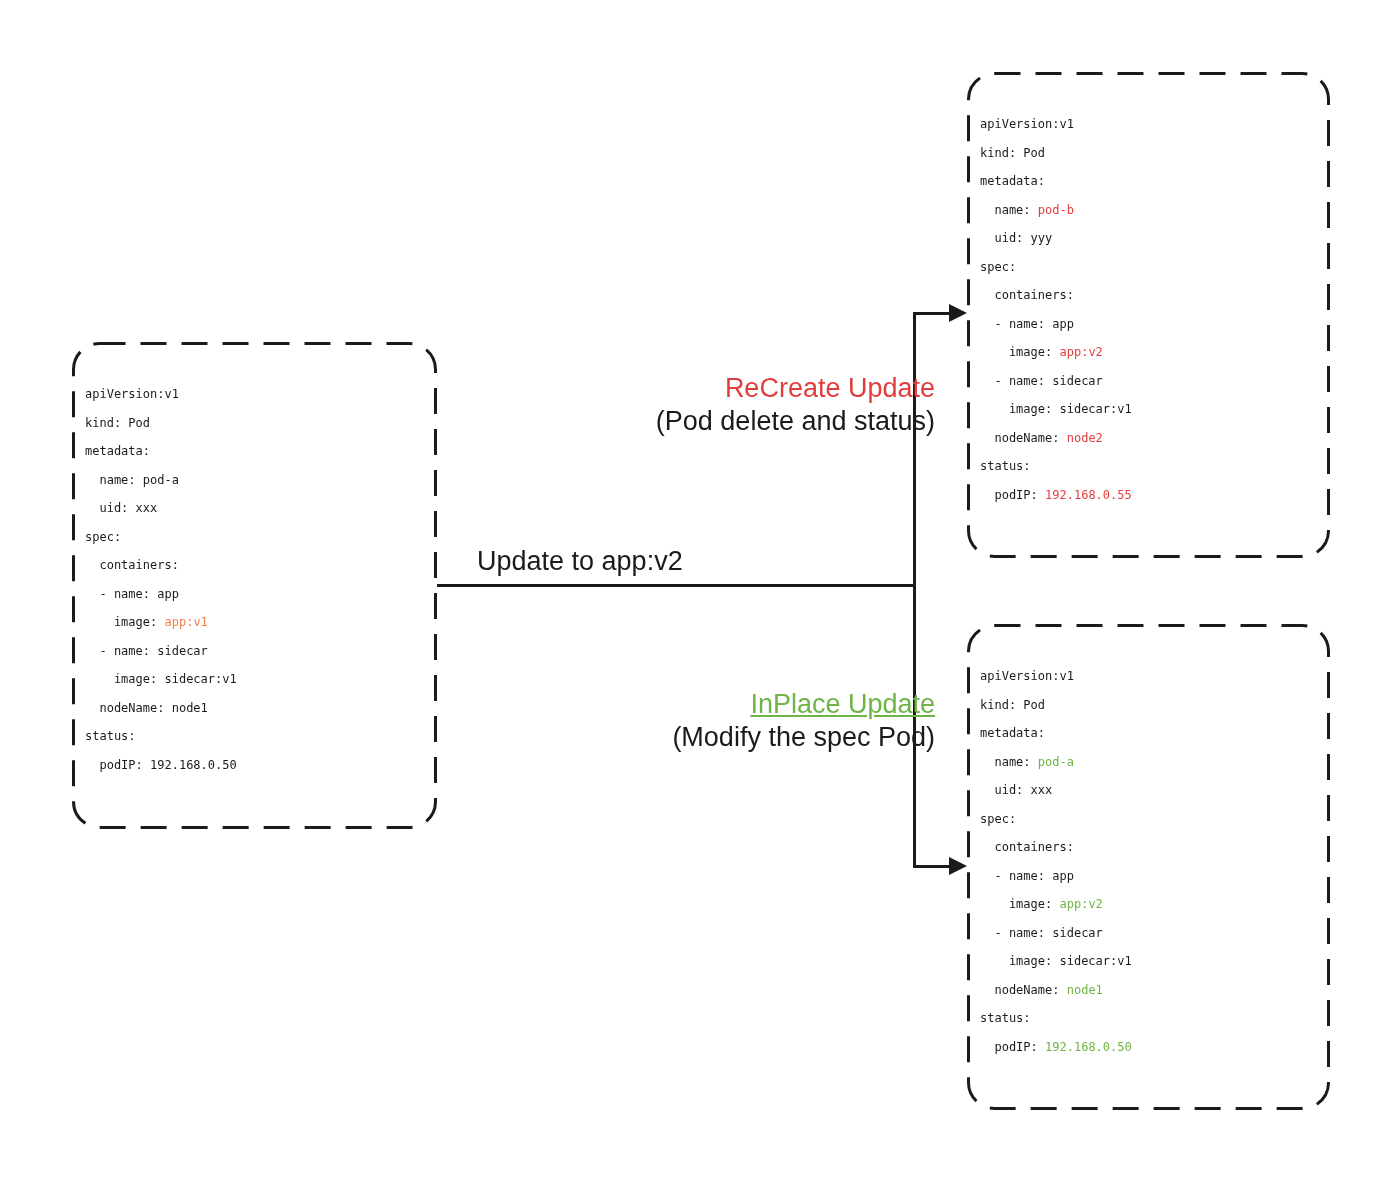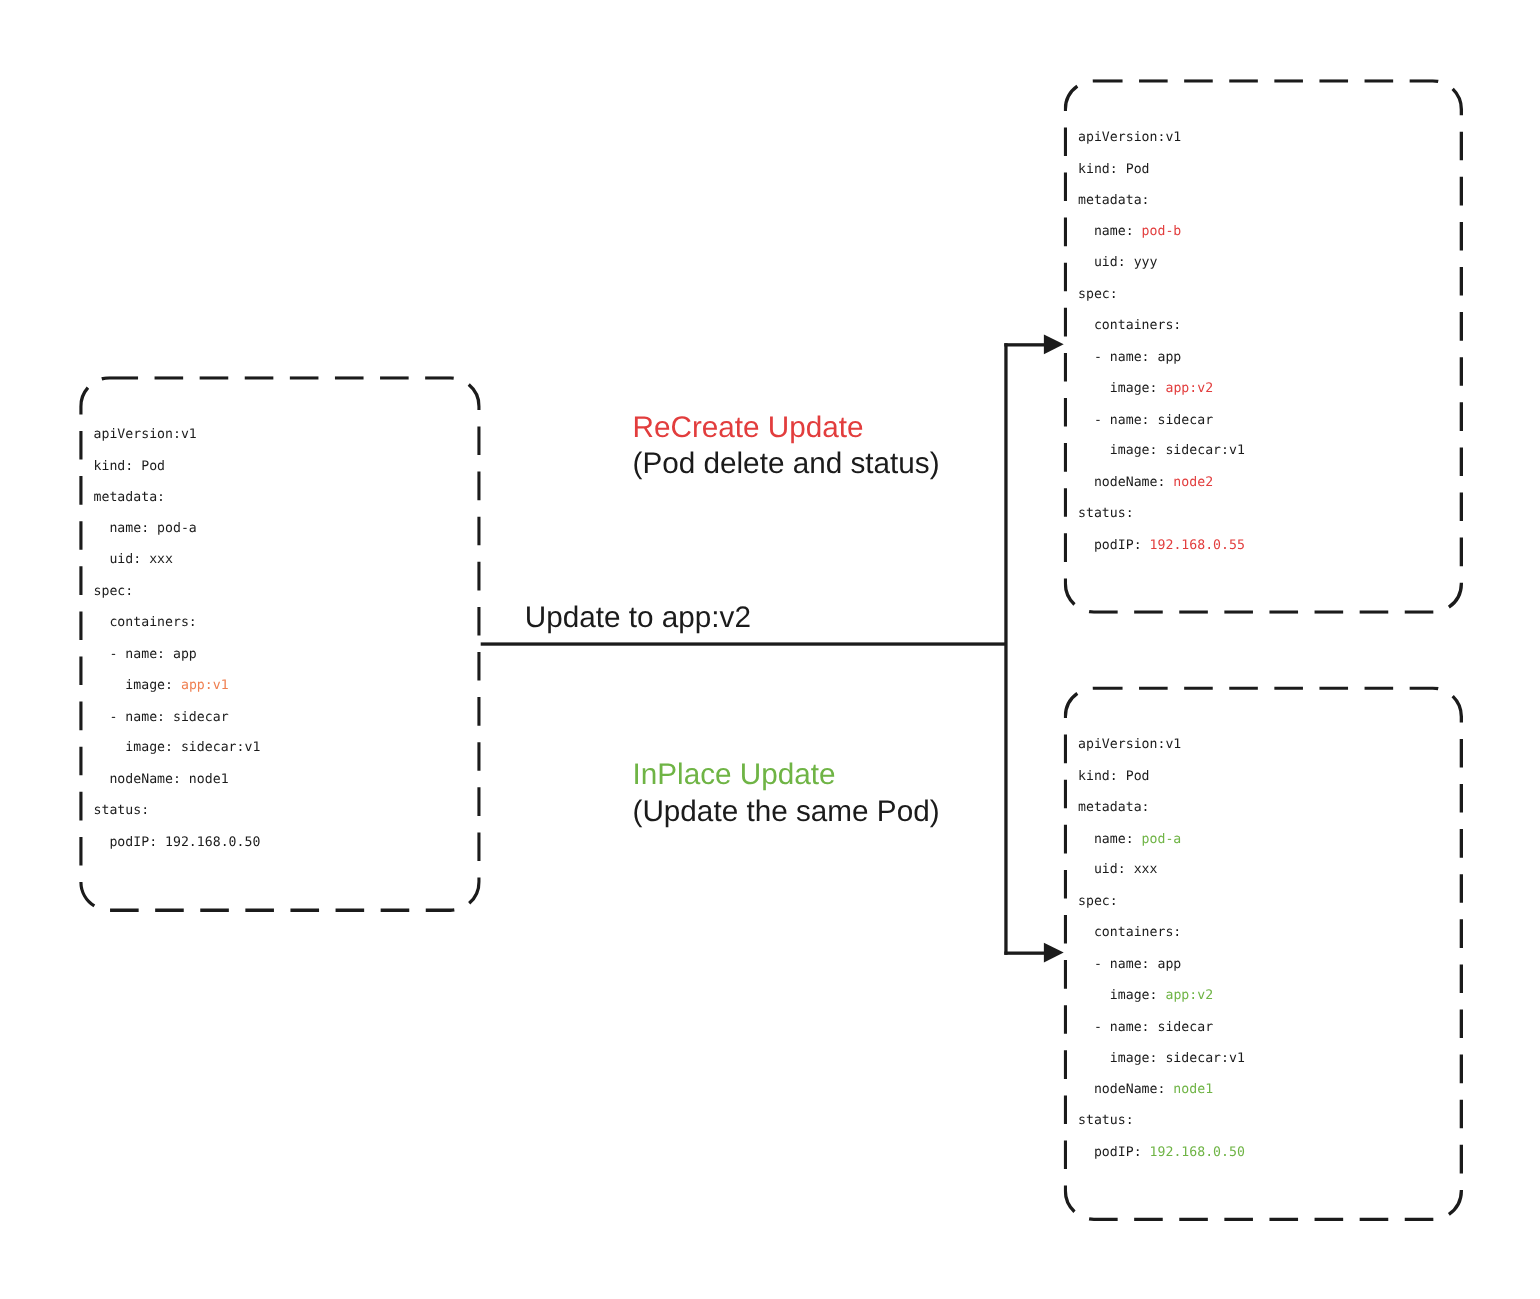--- a/index.html
+++ b/index.html
@@ -55,32 +55,32 @@
     border-left: 18px solid var(--ink, #1b1b1b);
   }
   .arrowhead-top    { left: 949px; top: 304px; }
   .arrowhead-bottom { left: 949px; top: 857px; }
 
   
   .conn-label {
     position: absolute;
     font-size: 27px;
     line-height: 33px;
-    text-align: left;
+    text-align: right;
   }
   .label-recreate { left: 575px; top: 372px; width: 360px; }
   .label-inplace  { left: 575px; top: 688px; width: 360px; }
   .label-update-to {
     position: absolute;
     left: 477px; top: 546px;
     font-size: 27px;
     text-align: right;
   }
   .title-red   { color: var(--red,   #e23d3d); }
-  .title-green { color: var(--green, #6fb445); }
+  .title-green { color: var(--green, #6fb445); text-decoration: underline; }
   .label-sub   { color: var(--ink,   #1b1b1b); }
 </style>
 </head>
 <body>
 
 <div class="canvas">
 
   <div class="pod-box pod-original">
     <svg class="border-svg" viewBox="0 0 365 487" xmlns="http://www.w3.org/2000/svg">
       <rect x="1.5" y="1.5" width="362" height="484" rx="26" ry="26" fill="none" stroke="#1b1b1b" stroke-width="3" stroke-dasharray="26 15"></rect>
@@ -111,16 +111,16 @@
 
   <div class="conn-label label-recreate">
     <div class="title-red">ReCreate Update</div>
     <div class="label-sub">(Pod delete and status)</div>
   </div>
 
   <div class="label-update-to">Update to app:v2</div>
 
   <div class="conn-label label-inplace">
     <div class="title-green">InPlace Update</div>
-    <div class="label-sub">(Update the same Pod)</div>
+    <div class="label-sub">(Modify the spec Pod)</div>
   </div>
 
 </div>
 
 </body></html>

